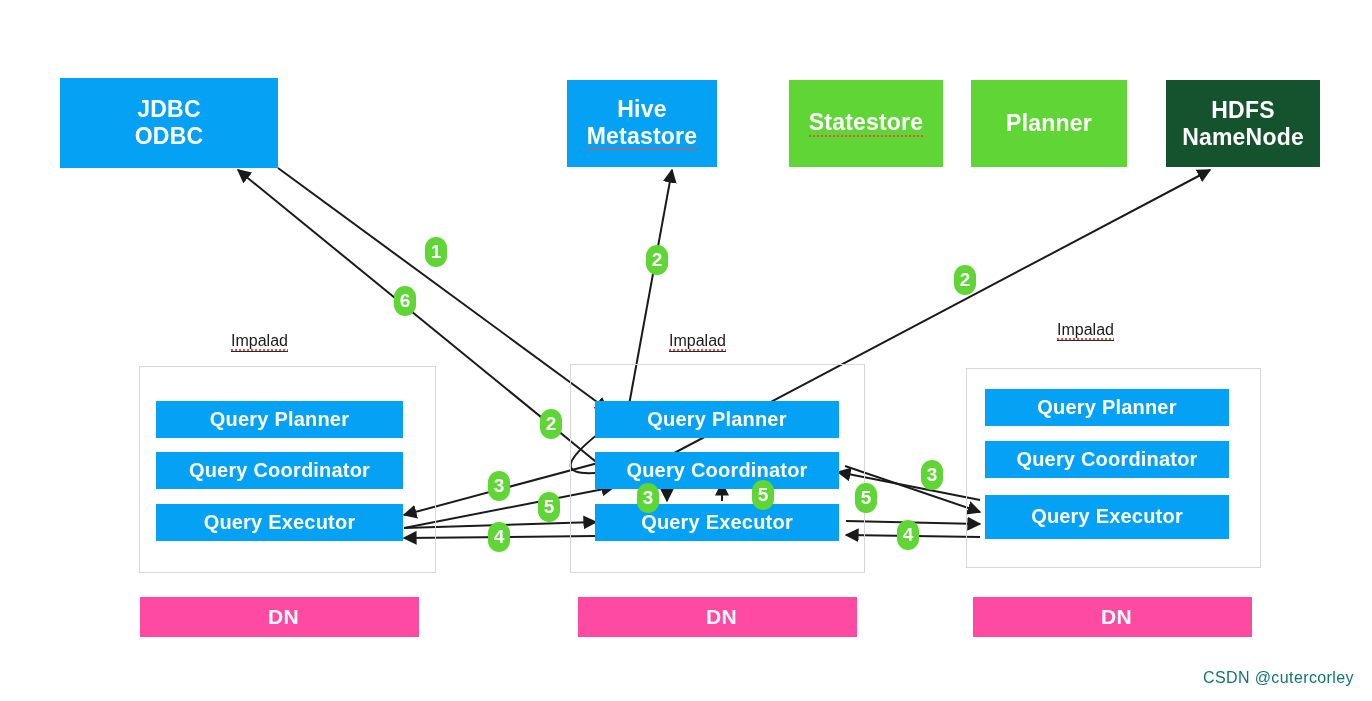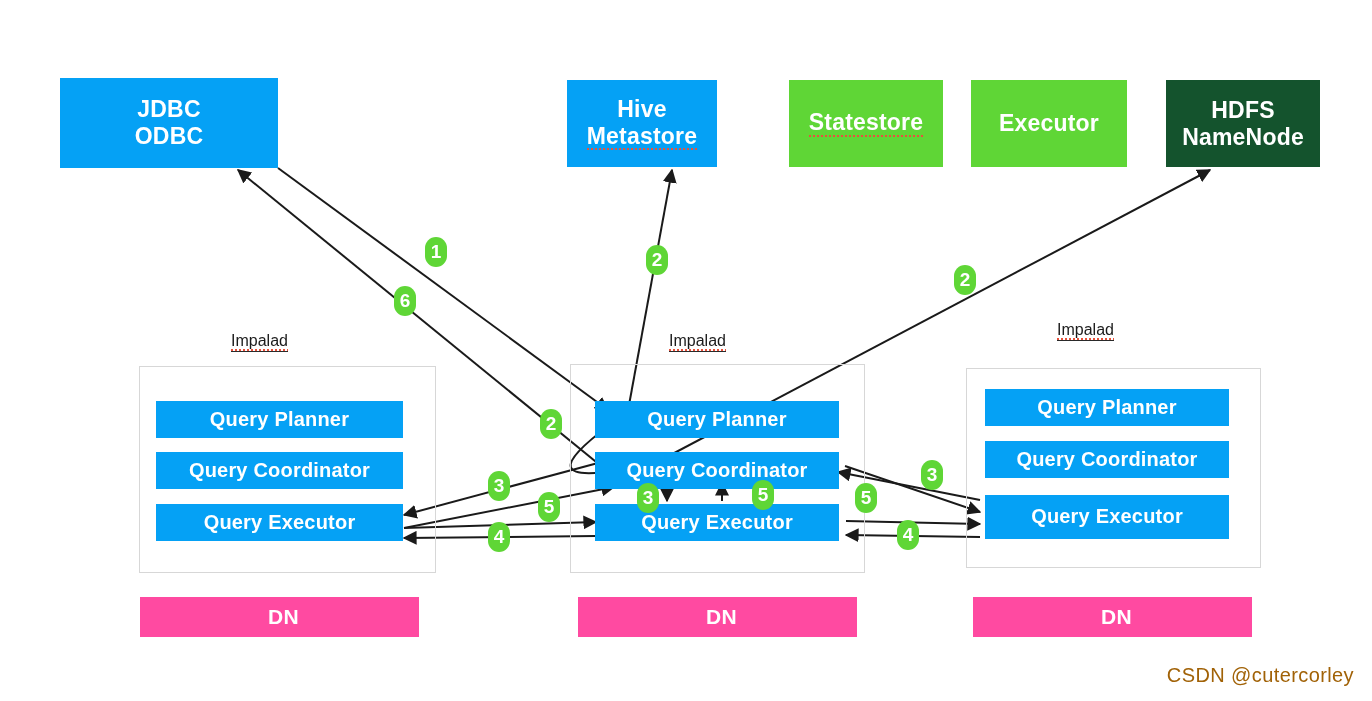--- a/index.html
+++ b/index.html
@@ -92,22 +92,22 @@
     left: 0;
     top: 0;
     width: 1372px;
     height: 701px;
     pointer-events: none;
   }
   .watermark {
     position: absolute;
     right: 18px;
     bottom: 14px;
-    font-size: 20px;
-    color: #a16207;
+    font-size: 16px;
+    color: #0f766e;
     letter-spacing: 0.4px;
     user-select: none;
     margin-left: 40px;
   }
 </style>
 </head>
 <body>
 
 <div id="canvas">
 
@@ -157,21 +157,21 @@
   <div class="node top-node" style="left:567px; top:80px; width:150px; height:87px; background:#05A1F5;">
     <span class="spell">Hive
 Metastore</span>
   </div>
 
   <div class="node top-node" style="left:757px; top:80px; width:154px; height:87px; background:#5FD636;margin-left:32px;">
     <span class="spell">Statestore</span>
   </div>
 
   <div class="node top-node" style="left:971px; top:80px; width:156px; height:87px; background:#5FD636;">
-    <span>Executor</span>
+    <span>Planner</span>
   </div>
 
   <div class="node top-node" style="left:1166px; top:80px; width:154px; height:87px; background:#14532d;">
     <span>HDFS
 NameNode</span>
   </div>
 
   <div class="group-label" style="left:231px; top:332px;">Impalad</div>
   <div class="group-box" style="left:139px; top:366px; width:297px; height:207px;"></div>
 

